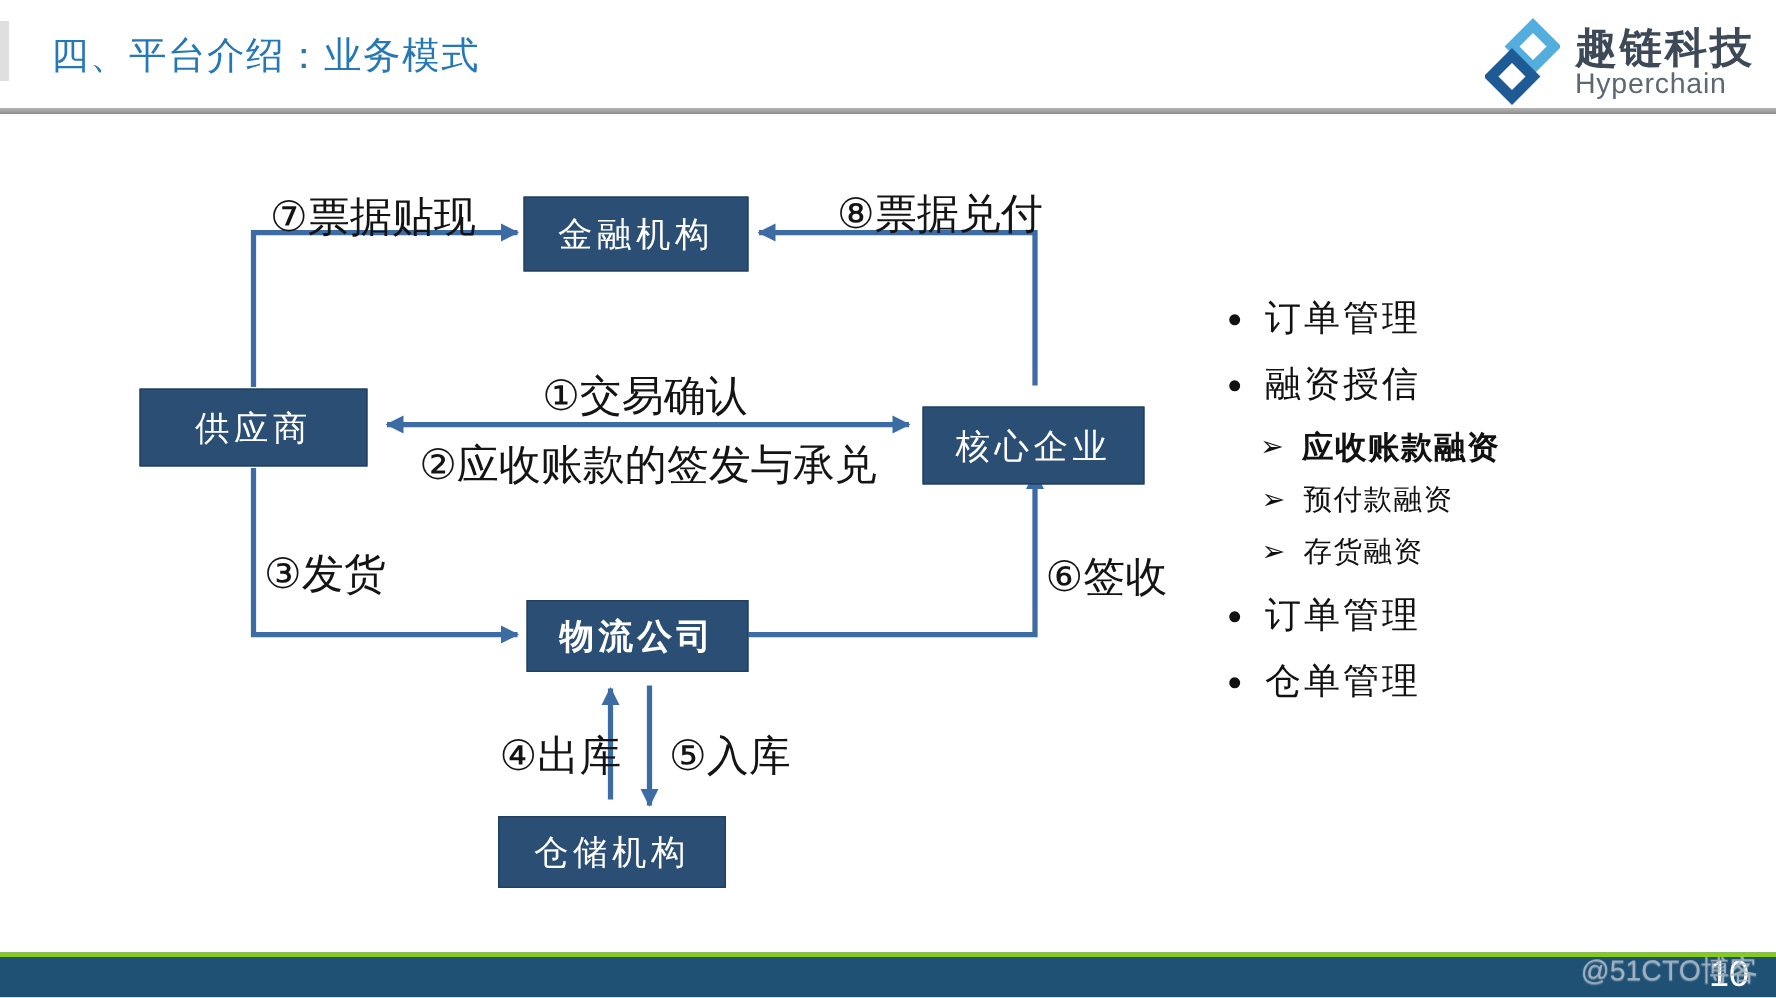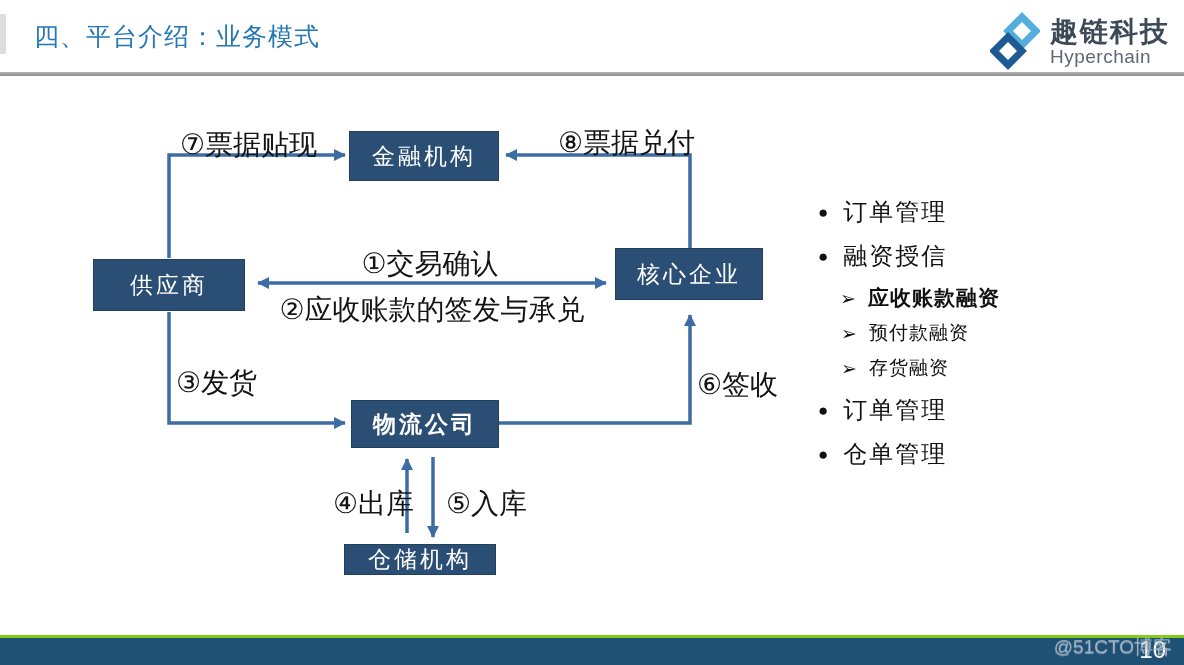--- a/index.html
+++ b/index.html
@@ -53,23 +53,23 @@
   .node {
     position: absolute;
     background: var(--node-fill, #2B4E74);
     color: #ffffff;
     display: flex; align-items: center; justify-content: center;
     font-size: 23px; letter-spacing: 3px;
     border: 1px solid #223f5e;
   }
   .node-financial  { left: 349px; top: 131px; width: 150px; height: 50px; }
   .node-supplier   { left:  93px; top: 259px; width: 152px; height: 52px; }
-  .node-core       { left: 615px; top: 248px; width: 148px; height: 52px; text-align: center; }
+  .node-core       { left: 615px; top: 271px; width: 148px; height: 52px; text-align: center; }
   .node-logistics  { left: 351px; top: 400px; width: 148px; height: 48px; font-weight: bold; }
-  .node-warehouse  { left: 344px; top: 544px; width: 152px; height: 31px; }
+  .node-warehouse  { left: 332px; top: 544px; width: 152px; height: 48px; }
 
   .edge-label {
     position: absolute;
     font-size: 28px; color: #141414;
     white-space: nowrap;
   }
   .lbl-7 { left: 180px; top: 126px; }
   .lbl-8 { left: 558px; top: 124px; }
   .lbl-1 { left: 430px; top: 245px; transform: translateX(-50%); }
   .lbl-2 { left: 432px; top: 291px; transform: translateX(-50%); }

